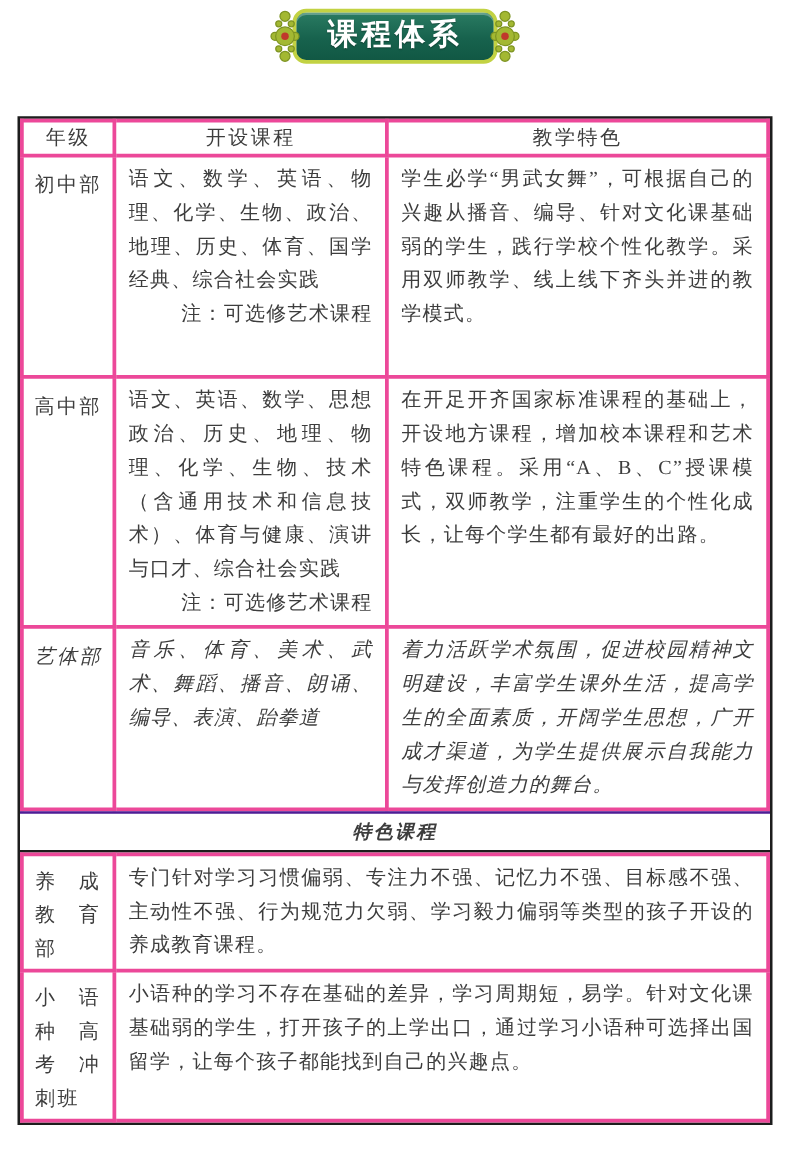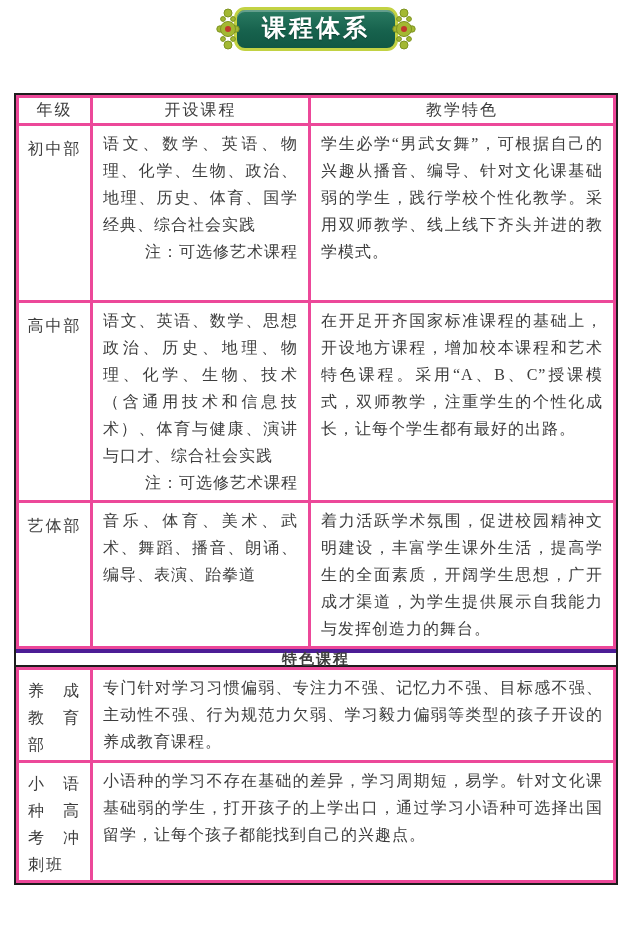--- a/index.html
+++ b/index.html
@@ -49,28 +49,28 @@
   .grade-cell-wrap{
     text-align:justify;vertical-align:top;padding:7px 9px 2px 9px;
     letter-spacing:2px;line-height:27px;
   }
   .courses-cell,.features-cell{
     vertical-align:top;padding:4px 10px 4px 10px;
     text-align:justify;line-height:27px;letter-spacing:1px;
   }
   .note-line{text-align:right;}
 
-  .r0{height:112px;} .r1{height:177px;} .r2{height:160px;} .r3{height:145px;}
+  .r0{height:112px;} .r1{height:177px;} .r2{height:160px;} .r3{height:145px;font-style:italic;}
   .s0{height:93px;}  .s1{height:90px;}
 
   .special-header{
-    height:18px;box-sizing:border-box;
-    border-top:4px solid #4c1d95;border-bottom:2px solid #1d1d1d;
+    height:33px;box-sizing:border-box;
+    border-top:2px solid #4c1d95;border-bottom:2px solid #1d1d1d;
     display:flex;align-items:center;justify-content:center;
-    font-size:15px;font-weight:bold;letter-spacing:2px;
+    font-size:15px;font-weight:bold;letter-spacing:2px;font-style:italic;
   }
 </style>
 </head>
 <body>
 
 <div class="banner">
   <svg class="ornament" viewBox="0 0 26 44">
     <g stroke="#7e9422" stroke-width="1" fill="#a3b832">
       <circle cx="13" cy="6" r="4"></circle>
       <circle cx="13" cy="38" r="4"></circle>

